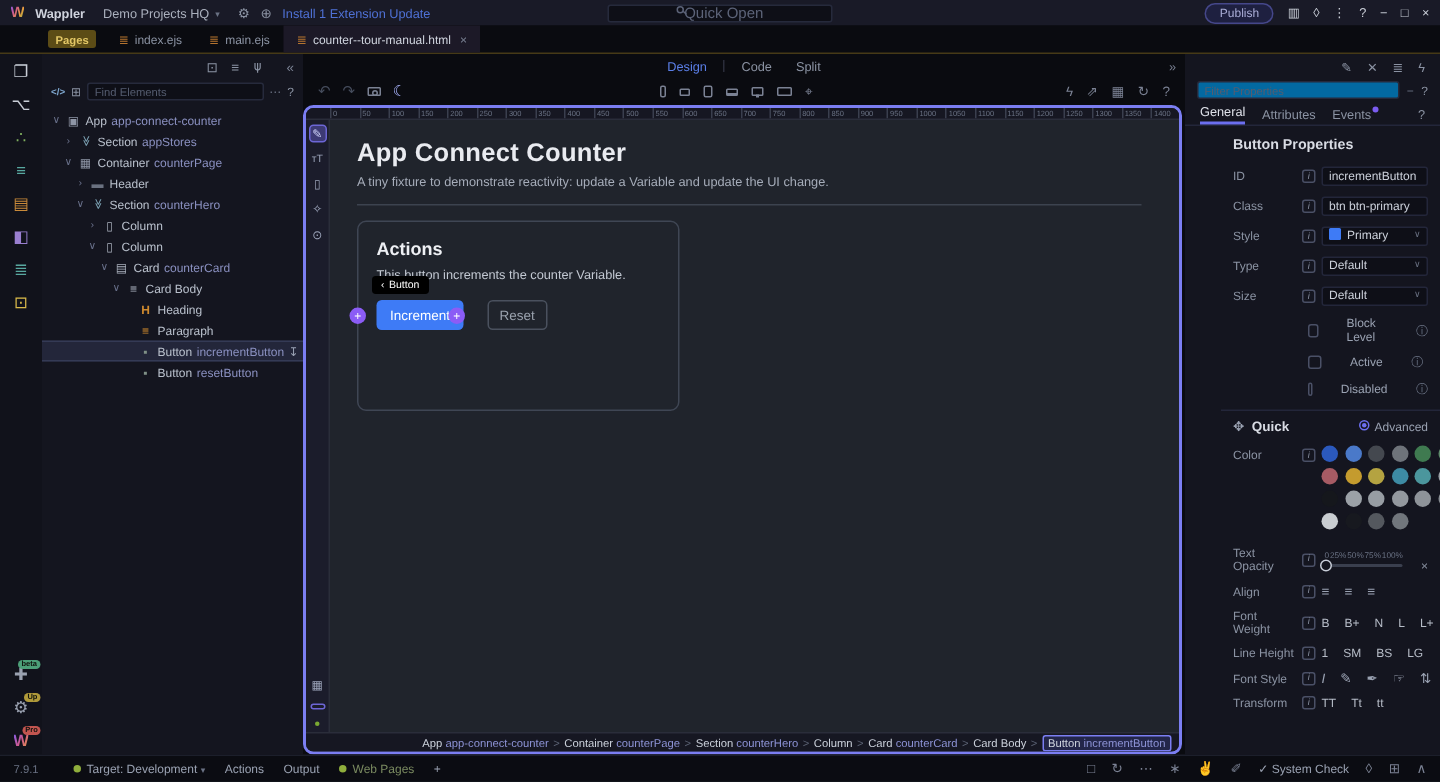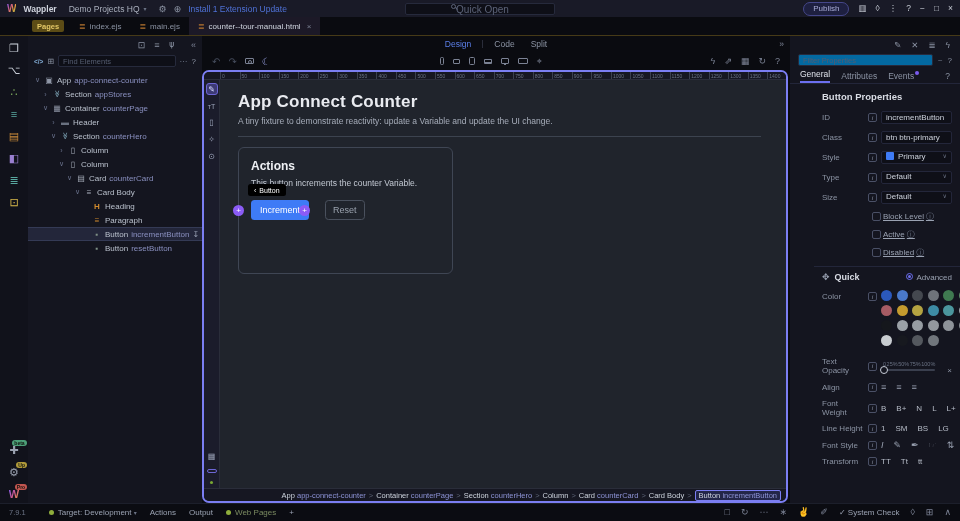--- a/index.html
+++ b/index.html
@@ -141,21 +141,21 @@
   .rp-tabs .qmark { margin-left:auto; padding-bottom:2px; }
   .rp-body { flex:1; overflow:hidden; padding:7px 8px 0;margin-left:24px; }
   .rp-body h4 { font-size:9.5px; color:#d9dce4; margin:0 0 9px; }
   .prow { display:flex; align-items:center; gap:4px; margin-bottom:7px; }
   .plabel { width:42px; flex:none; color:#8b93a3; }
   .iinfo { width:9px; height:9px; flex:none; border:1px solid #4a5066; border-radius:2px; color:#8b93a3; font-size:6px; display:grid; place-items:center; font-style:italic; }
   .pinput { flex:1; min-width:0; height:13px; background:#0e0f17; border:1px solid #23263a; border-radius:2px; color:#ccd1db; font-size:8px; padding:0 4px; outline:none; font-family:inherit; }
   .pselect { flex:1; min-width:0; height:13px; background:#0e0f17; border:1px solid #23263a; border-radius:2px; display:flex; align-items:flex-start; padding:0 4px; gap:4px; color:#ccd1db; }
   .pselect .schev { margin-left:auto; color:#6a7284; font-size:6px; }
   .swatch-sq { width:8px; height:8px; border-radius:1px; flex:none; }
-  .chkrow { display:flex; align-items:center; gap:2px; margin:0 0 7px 50px; color:#9aa2b2;text-decoration:underline; }
+  .chkrow { display:flex; align-items:center; gap:19px; margin:0 0 7px 50px; color:#9aa2b2; }
   .chkbox { width:9px; height:9px; border:1px solid #4a5066; border-radius:2px; }
   .infoc { color:#6a7284; font-size:8px; }
   .rdivider { border:none; border-top:1px solid #23263a; margin:8px -8px 5px; }
   .texthead { display:flex; align-items:center; margin:0 0 8px; }
   .texthead .mvic { color:#9aa2b2; font-size:9px; margin-right:5px; }
   .texthead b { color:#d9dce4; font-size:9px; }
   .advanced { margin-left:auto; display:flex; align-items:flex-start; gap:3px; color:#9aa2b2; }
   .adot { width:7px; height:7px; border-radius:50%; border:1px solid #6c6ff0; display:grid; place-items:center; }
   .adot::after { content:""; width:3px; height:3px; border-radius:50%; background:#6c6ff0; }
   .swgrid { flex:1; }

